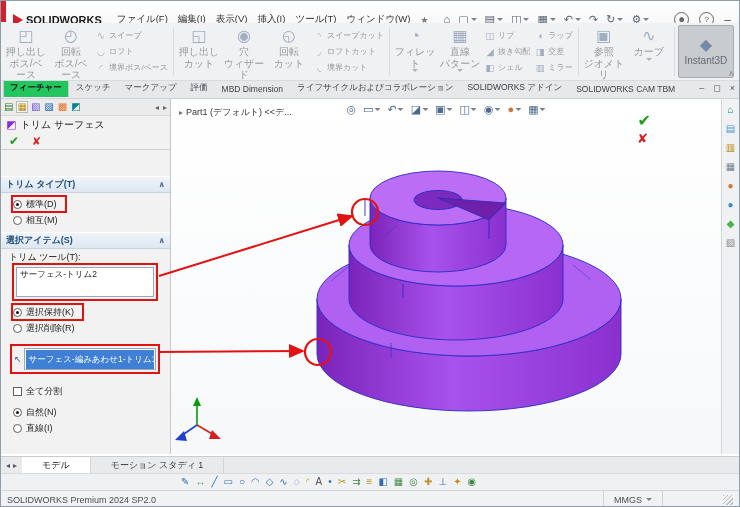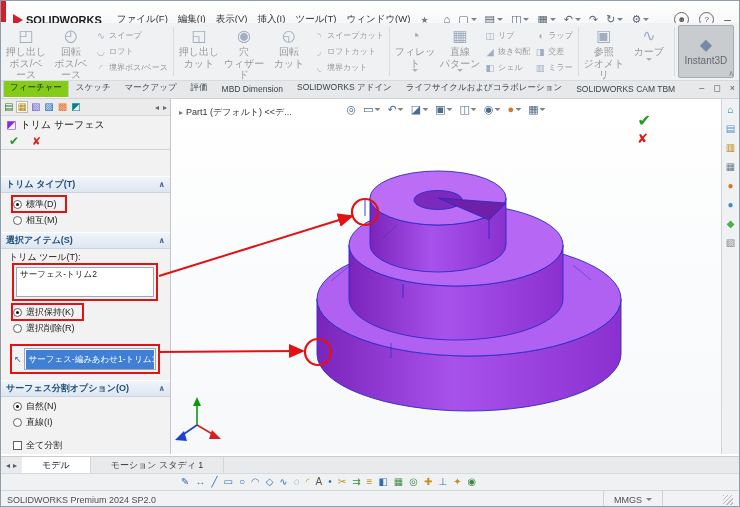--- a/index.html
+++ b/index.html
@@ -39,21 +39,21 @@
   .stack-lbl{font-size:8px;color:#4a4f55;white-space:nowrap;}
   .rib-sep{width:1px;background:#d9dcdf;margin:2px 2px;}
   .rib-btn.pressed{background:#c3c6c9;border:1px solid #9aa0a6;opacity:.85;justify-content:center;width:52px;}
   .rib-collapse{position:absolute;right:5px;bottom:2px;font-size:8px;color:#888;}
   .rib-collapse::after{content:"\2227";}
 
   
   .tabbar{position:absolute;top:80px;left:0;right:0;height:18px;background:#e6e8ea;border-bottom:1px solid #cdd2d6;box-sizing:border-box;}
   .tabs-list{display:flex;align-items:flex-end;height:100%;padding-left:2px;overflow:hidden;}
   .ftab{font-size:8.5px;color:#3c4248;padding:3px 6px;border:1px solid transparent;white-space:nowrap;}
-  .ftab.active{background:#84cc16;border-color:#c8cdd2;border-bottom-color:#fff;color:#111;}
+  .ftab.active{background:#22c55e;border-color:#c8cdd2;border-bottom-color:#fff;color:#111;font-weight:bold;}
   .win-controls{position:absolute;right:4px;top:2px;display:flex;gap:9px;font-size:9px;color:#555;background:#e6e8ea;padding-left:6px;}
 
   
   .pm{position:absolute;left:0;top:98px;width:170px;bottom:52px;background:#f2f2f2;border-right:1px solid #c3c7cb;box-sizing:border-box;overflow:hidden;}
   .pm-tabs{height:16px;background:#ebebeb;border-bottom:1px solid #d8d8d8;display:flex;align-items:center;padding:0 3px;}
   .pm-tabs-list{display:flex;gap:4px;align-items:center;}
   .pm-tab{font-size:10px;line-height:1;}
   .pm-tab.active{outline:1px solid #bbb;background:#fff;}
   .pm-scroll{margin-left:auto;display:flex;gap:4px;color:#666;font-size:8px;}
   .pm-title{height:17px;display:flex;align-items:center;gap:4px;padding:0 5px;font-size:10px;color:#222;}
@@ -320,23 +320,23 @@
         <span class="ftab active">フィーチャー</span>
 
         <span class="ftab">スケッチ</span>
 
         <span class="ftab">マークアップ</span>
 
         <span class="ftab">評価</span>
 
         <span class="ftab">MBD Dimension</span>
 
+        <span class="ftab">ライフサイクルおよびコラボレーション</span>
+
         <span class="ftab">SOLIDWORKS アドイン</span>
-
-        <span class="ftab">ライフサイクルおよびコラボレーション</span>
 
 
         <span class="ftab">SOLIDWORKS CAM TBM</span>
       </div>
     <div class="win-controls">
       <span>–</span>
       <span>◻</span>
       <span>×</span>
     </div>
   </div>
@@ -414,42 +414,38 @@
       </div>
     <div class="lb-wrap2 annotated">
       <span class="pointer-ic">↖</span>
       <div class="listbox pieces">
 
           <div class="lb-item">サーフェス-編みあわせ1-トリム1</div>
         </div>
     </div>
     <div class="pm-spacer2"></div>
 
-    <div class="grp-header">
-      <span>サーフェス分割オプション(O)</span>
-      <span class="chev"></span>
-    </div>
-    <div class="grp-body" style="padding-top:0;">
-
-        <div class="opt-row checked">
-          <span class="rad"></span>
-          <span>自然(N)</span>
-        </div>
-
-        <div class="opt-row">
-          <span class="rad"></span>
-          <span>直線(I)</span>
-        </div>
-      </div>
     <div class="grp-body">
       <div class="opt-row">
         <span class="chk"></span>
         <span>全て分割</span>
       </div>
     </div>
+    <div class="grp-body" style="padding-top:0;">
+
+        <div class="opt-row checked">
+          <span class="rad"></span>
+          <span>自然(N)</span>
+        </div>
+
+        <div class="opt-row">
+          <span class="rad"></span>
+          <span>直線(I)</span>
+        </div>
+      </div>
   </div>
 
   <div class="viewport">
     <div class="breadcrumb">
       <span class="bc-arrow">▸</span>
       <span>Part1 (デフォルト) &lt;&lt;デ...</span>
     </div>
     <div class="headsup">
 
         <span class="hu-btn">

